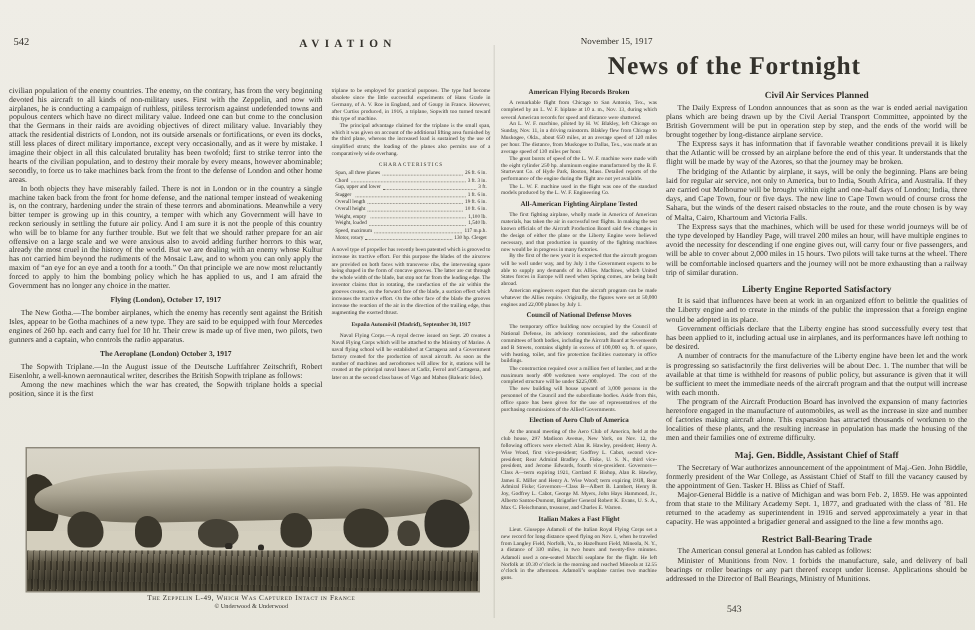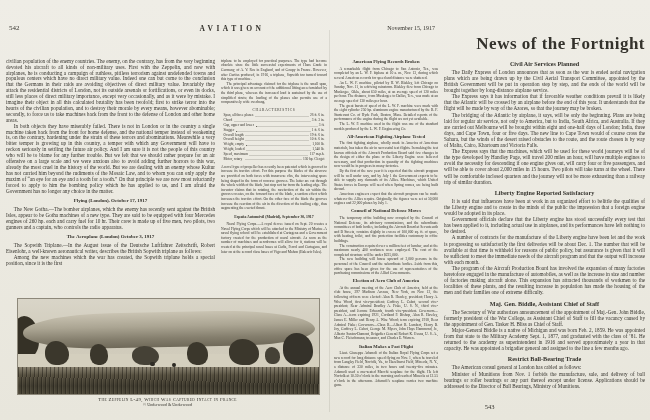--- a/index.html
+++ b/index.html
@@ -2,21 +2,21 @@
 <html><head>
 <meta charset="utf-8">
 <style>
   html,body{margin:0;padding:0;background:#555;}
   .page{position:relative;width:650px;height:420px;background:linear-gradient(180deg,#efede6 0%,#ebe9e0 60%,#e8e6dc 100%);
         font-family:"Liberation Serif","DejaVu Serif",serif;color:#34322c;overflow:hidden;padding-left:16px;}
   
   .pn-left{position:absolute;left:9px;top:24px;font-size:7px;}
   .masthead{position:absolute;left:18px;top:24px;width:428px;text-align:center;font-size:7.5px;font-weight:bold;letter-spacing:3.5px;}
   .issue-date{position:absolute;left:250px;top:25px;width:185px;text-align:right;font-size:6px;}
-  .fortnight{position:absolute;left:334px;top:34px;width:311px;text-align:right;font-size:17px;font-weight:bold;letter-spacing:.5px;}
+  .fortnight{position:absolute;left:334px;top:34px;width:311px;text-align:center;font-size:17px;font-weight:bold;letter-spacing:.5px;}
   
   .col{position:absolute;transform:scale(.5);transform-origin:0 0;text-align:justify;overflow:hidden;}
   .c1{left:6px;top:58px;width:418px;height:480px;font-size:10.4px;line-height:11.8px;}
   .c2{left:221px;top:58px;width:212px;height:476px;font-size:7.3px;line-height:9.2px;}
   .c3{left:334px;top:56px;width:208px;height:696px;font-size:7.3px;line-height:9.2px;}
   .c4{left:444px;top:56px;width:402px;height:688px;font-size:10.3px;line-height:12.2px;}
   .col p{margin:0;text-indent:1.5em;}
   .col p.noind{text-indent:0;}
   .jh{text-align:center;font-weight:bold;margin:8px 0 5px;text-indent:0;}
   .c1 .jh{font-size:10px;}

